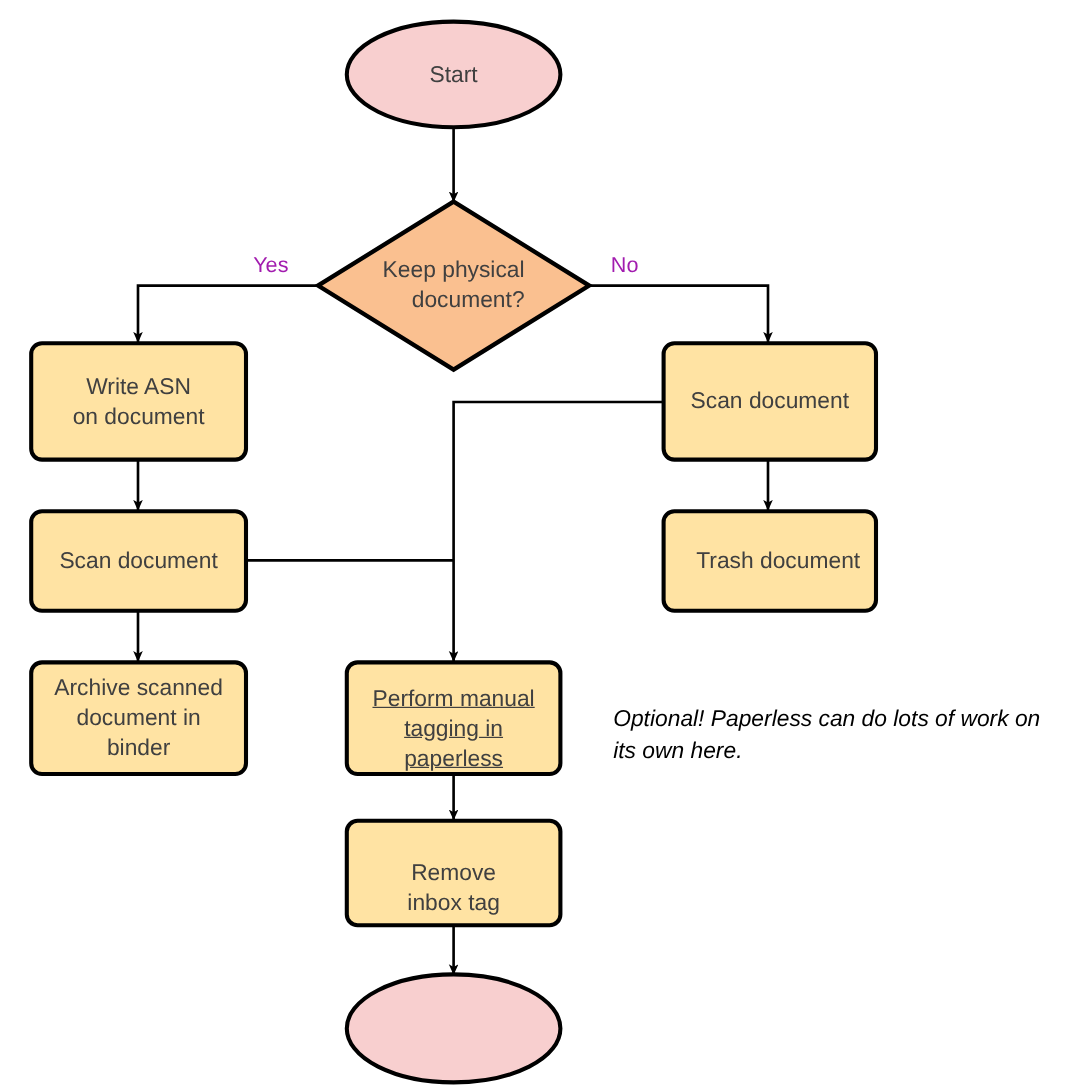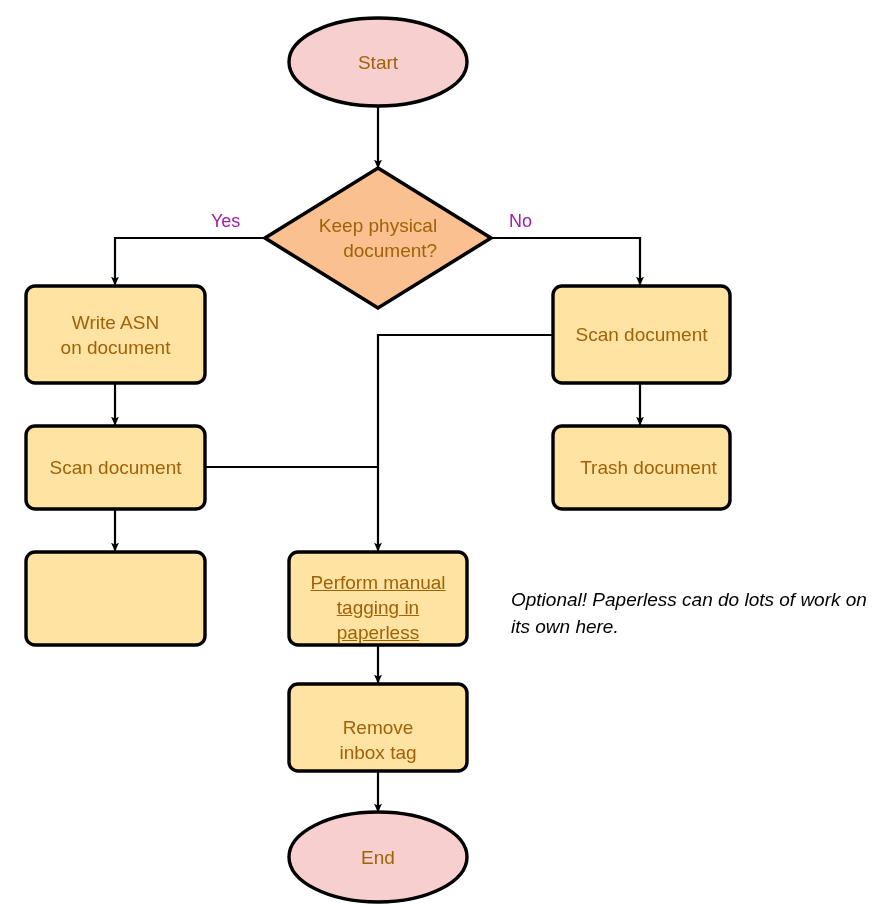--- a/index.html
+++ b/index.html
@@ -26,21 +26,21 @@
     width: 888px;
     height: 907px;
     display: block;
   }
   .node-label {
     position: absolute;
     display: flex;
     align-items: center;
     justify-content: center;
     text-align: center;
-    color: #a16207;
+    color: #404040;
     font-size: 19px;
     line-height: 25px;
     white-space: pre-line;
     pointer-events: none;
   }
   .edge-label {
     position: absolute;
     color: #a21caf;
     font-size: 18px;
     line-height: 20px;
@@ -114,33 +114,35 @@
   <div class="node-label" style="left:289px; top:18px; width:178px; height:88px;">Start</div>
 
   <div class="node-label" style="left:289px; top:203px; width:178px; height:70px;text-align:right;">Keep physical
 document?</div>
 
   <div class="node-label" style="left:26px; top:286px; width:179px; height:97px;">Write ASN
 on document</div>
 
   <div class="node-label" style="left:26px; top:426px; width:179px; height:83px;">Scan document</div>
 
+  <div class="node-label" style="left:26px; top:552px; width:179px; height:93px;">Archive scanned
+document in
+binder</div>
 
   <div class="node-label" style="left:553px; top:286px; width:177px; height:97px;">Scan document</div>
 
   <div class="node-label" style="left:553px; top:426px; width:191px; height:83px;">Trash document</div>
 
   <div class="node-label" style="left:289px; top:552px; width:178px; height:111px;text-decoration:underline;">Perform manual
 tagging in
 paperless</div>
 
   <div class="node-label" style="left:289px; top:684px; width:178px; height:111px;">Remove
 inbox tag</div>
 
-  <div class="node-label" style="left:289px; top:812px; width:178px; height:90px;">End</div>
 
   <div class="edge-label" style="left:211px; top:211px;">Yes</div>
 
   <div class="edge-label" style="left:509px; top:211px;">No</div>
 
   <div class="note-text" style="left:511px; top:586px; width:405px;">Optional! Paperless can do lots of work on
 its own here.</div>
 
 </div>
 

